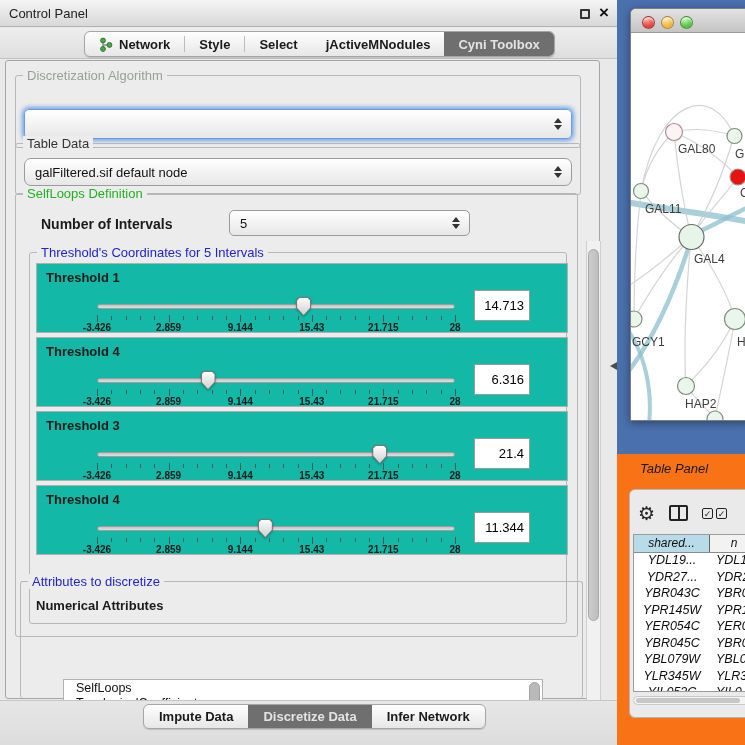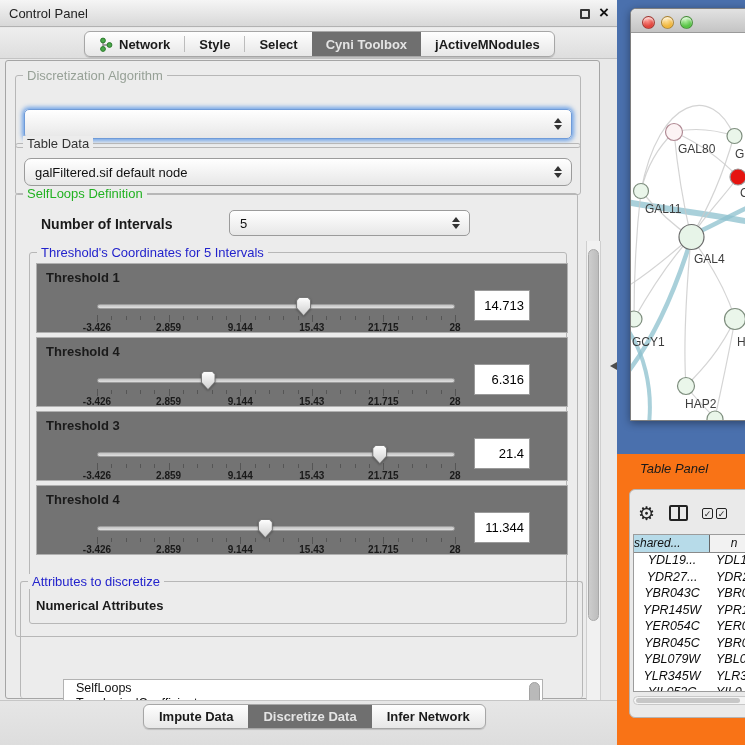--- a/index.html
+++ b/index.html
@@ -32,21 +32,21 @@
   .stepper{position:absolute;right:9px;top:50%;transform:translateY(-50%);display:flex;flex-direction:column;gap:2px;}
   .up{width:0;height:0;border-left:4px solid transparent;border-right:4px solid transparent;border-bottom:5px solid #333;}
   .dn{width:0;height:0;border-left:4px solid transparent;border-right:4px solid transparent;border-top:5px solid #333;}
   #algo-combo{box-shadow:0 0 4px 2px rgba(90,150,230,.85);border-color:#6f9bd8;}
 
   #popup{left:13px;top:89px;width:565px;height:48px;background:#fff;border:1px solid #b5b5b5;box-shadow:0 3px 8px rgba(0,0,0,.25);z-index:30;font-size:13px;}
   #popup .ph{height:15px;text-align:center;color:#b3b3b3;padding-top:1px;}
   #popup .opt{height:15px;padding:0 2px;color:#000;}
   #popup .opt.b{font-weight:bold;}
 
-  .thbox{position:absolute;left:6px;width:532px;height:70px;border:1px solid #b0b0b0;background:#737373;}
+  .thbox{position:absolute;left:6px;width:532px;height:70px;border:1px solid #b0b0b0;background:#14b8a6;}
   .thlabel{position:absolute;left:9px;top:6px;font-size:13px;font-weight:bold;color:#1a1a1a;}
   .track{position:absolute;left:60px;top:40px;width:358px;height:5px;background:linear-gradient(#c3c3c3,#e0e0e0);border:1px solid #9d9d9d;border-radius:3px;}
   .thumb{position:absolute;top:33px;width:15px;height:19px;filter:drop-shadow(0 1px 1px rgba(0,0,0,.3));}
   .thumb i{position:absolute;inset:0;background:#777;clip-path:polygon(18% 0,82% 0,100% 14%,100% 58%,50% 100%,0 58%,0 14%);}
   .thumb b{position:absolute;inset:1px;background:linear-gradient(#fdfdfd,#cfcfcf);clip-path:polygon(18% 0,82% 0,100% 14%,100% 58%,50% 100%,0 58%,0 14%);}
   .tick{position:absolute;top:52px;width:1px;background:#555;}
   .tick.minor{height:4px;}
   .tick.major{height:7px;top:51px;}
   .tlab{position:absolute;top:58px;transform:translateX(-50%);font-size:10px;font-weight:bold;color:#1a1a1a;white-space:nowrap;}
   .thval{position:absolute;left:437px;top:26px;width:56px;height:31px;background:#fff;border:1px solid #9a9a9a;font-size:13px;color:#000;text-align:right;padding:0 5px 0 2px;}
@@ -75,21 +75,21 @@
   #tablepanel{left:617px;top:454px;width:128px;height:291px;background:#f97316;font-style:italic;}
   #tp-title{position:absolute;left:23px;top:7px;font-size:13px;color:#1a1a1a;}
   #tp-inner{position:absolute;left:12px;top:35px;width:130px;height:229px;background:#eaeaea;border:1px solid #b5b5b5;border-radius:6px;}
   #tp-toolbar{position:absolute;left:8px;top:8px;width:118px;height:30px;display:flex;align-items:center;gap:14px;}
   #gear{font-size:19px;color:#222;line-height:1;}
   #colicon{width:19px;height:16px;border:2px solid #222;border-radius:2px;position:relative;}
   #colicon:after{content:"";position:absolute;left:7px;top:0;width:2px;height:12px;background:#222;}
   .cb{width:11px;height:11px;border:1.5px solid #222;border-radius:2px;font-size:9px;line-height:10px;text-align:center;color:#222;font-weight:bold;}
   #tp-table{position:absolute;left:3px;top:44px;width:126px;height:158px;background:#fff;border:1px solid #9c9c9c;overflow:hidden;}
   #tp-head{display:flex;height:18px;border-bottom:1px solid #8a8a8a;font-size:12px;color:#111;}
-  .hc1{width:76px;background:#b7dbe9;border-right:1px solid #666;line-height:17px;}
+  .hc1{width:76px;background:#b7dbe9;border-right:1px solid #666;text-align:center;line-height:17px;}
   .hc2{flex:1;background:#f2f2f2;text-align:center;line-height:17px;}
   .trow{display:flex;height:16.5px;font-size:12.5px;color:#0d0d0d;}
   .c1{width:76px;text-align:center;}
   .c2{flex:1;padding-left:6px;}
   #hscroll{position:absolute;left:3px;top:206px;width:126px;height:9px;background:#f4f4f4;border:1px solid #c8c8c8;border-radius:5px;}
   #hthumb{position:absolute;left:2px;top:1px;width:104px;height:5px;background:#c7c7c7;border-radius:3px;}
 
   #cursor{left:610px;top:362px;width:0;height:0;border-top:4px solid transparent;border-bottom:4px solid transparent;border-right:7px solid #4d4d4d;}
 </style>
 </head>
@@ -116,25 +116,25 @@
           <span>Network</span>
         </div>
         <span class="tabsep"></span>
         <div class="toptab">
           <span>Style</span>
         </div>
         <span class="tabsep"></span>
         <div class="toptab">
           <span>Select</span>
         </div>
+        <div class="toptab">
+          <span>jActiveMNodules</span>
+        </div>
         <div class="toptab sel">
           <span>Cyni Toolbox</span>
-        </div>
-        <div class="toptab">
-          <span>jActiveMNodules</span>
         </div>
       </div>
   </div>
 
   <div id="mainpanel" class="abs">
 
     <div class="group" style="left:9px;top:14px;width:566px;height:73px;">
       <span class="gtitle gray">Discretization Algorithm</span>
       <div class="combo" id="algo-combo" style="left:8px;top:33px;width:548px;height:30px;">
         <div class="stepper">

